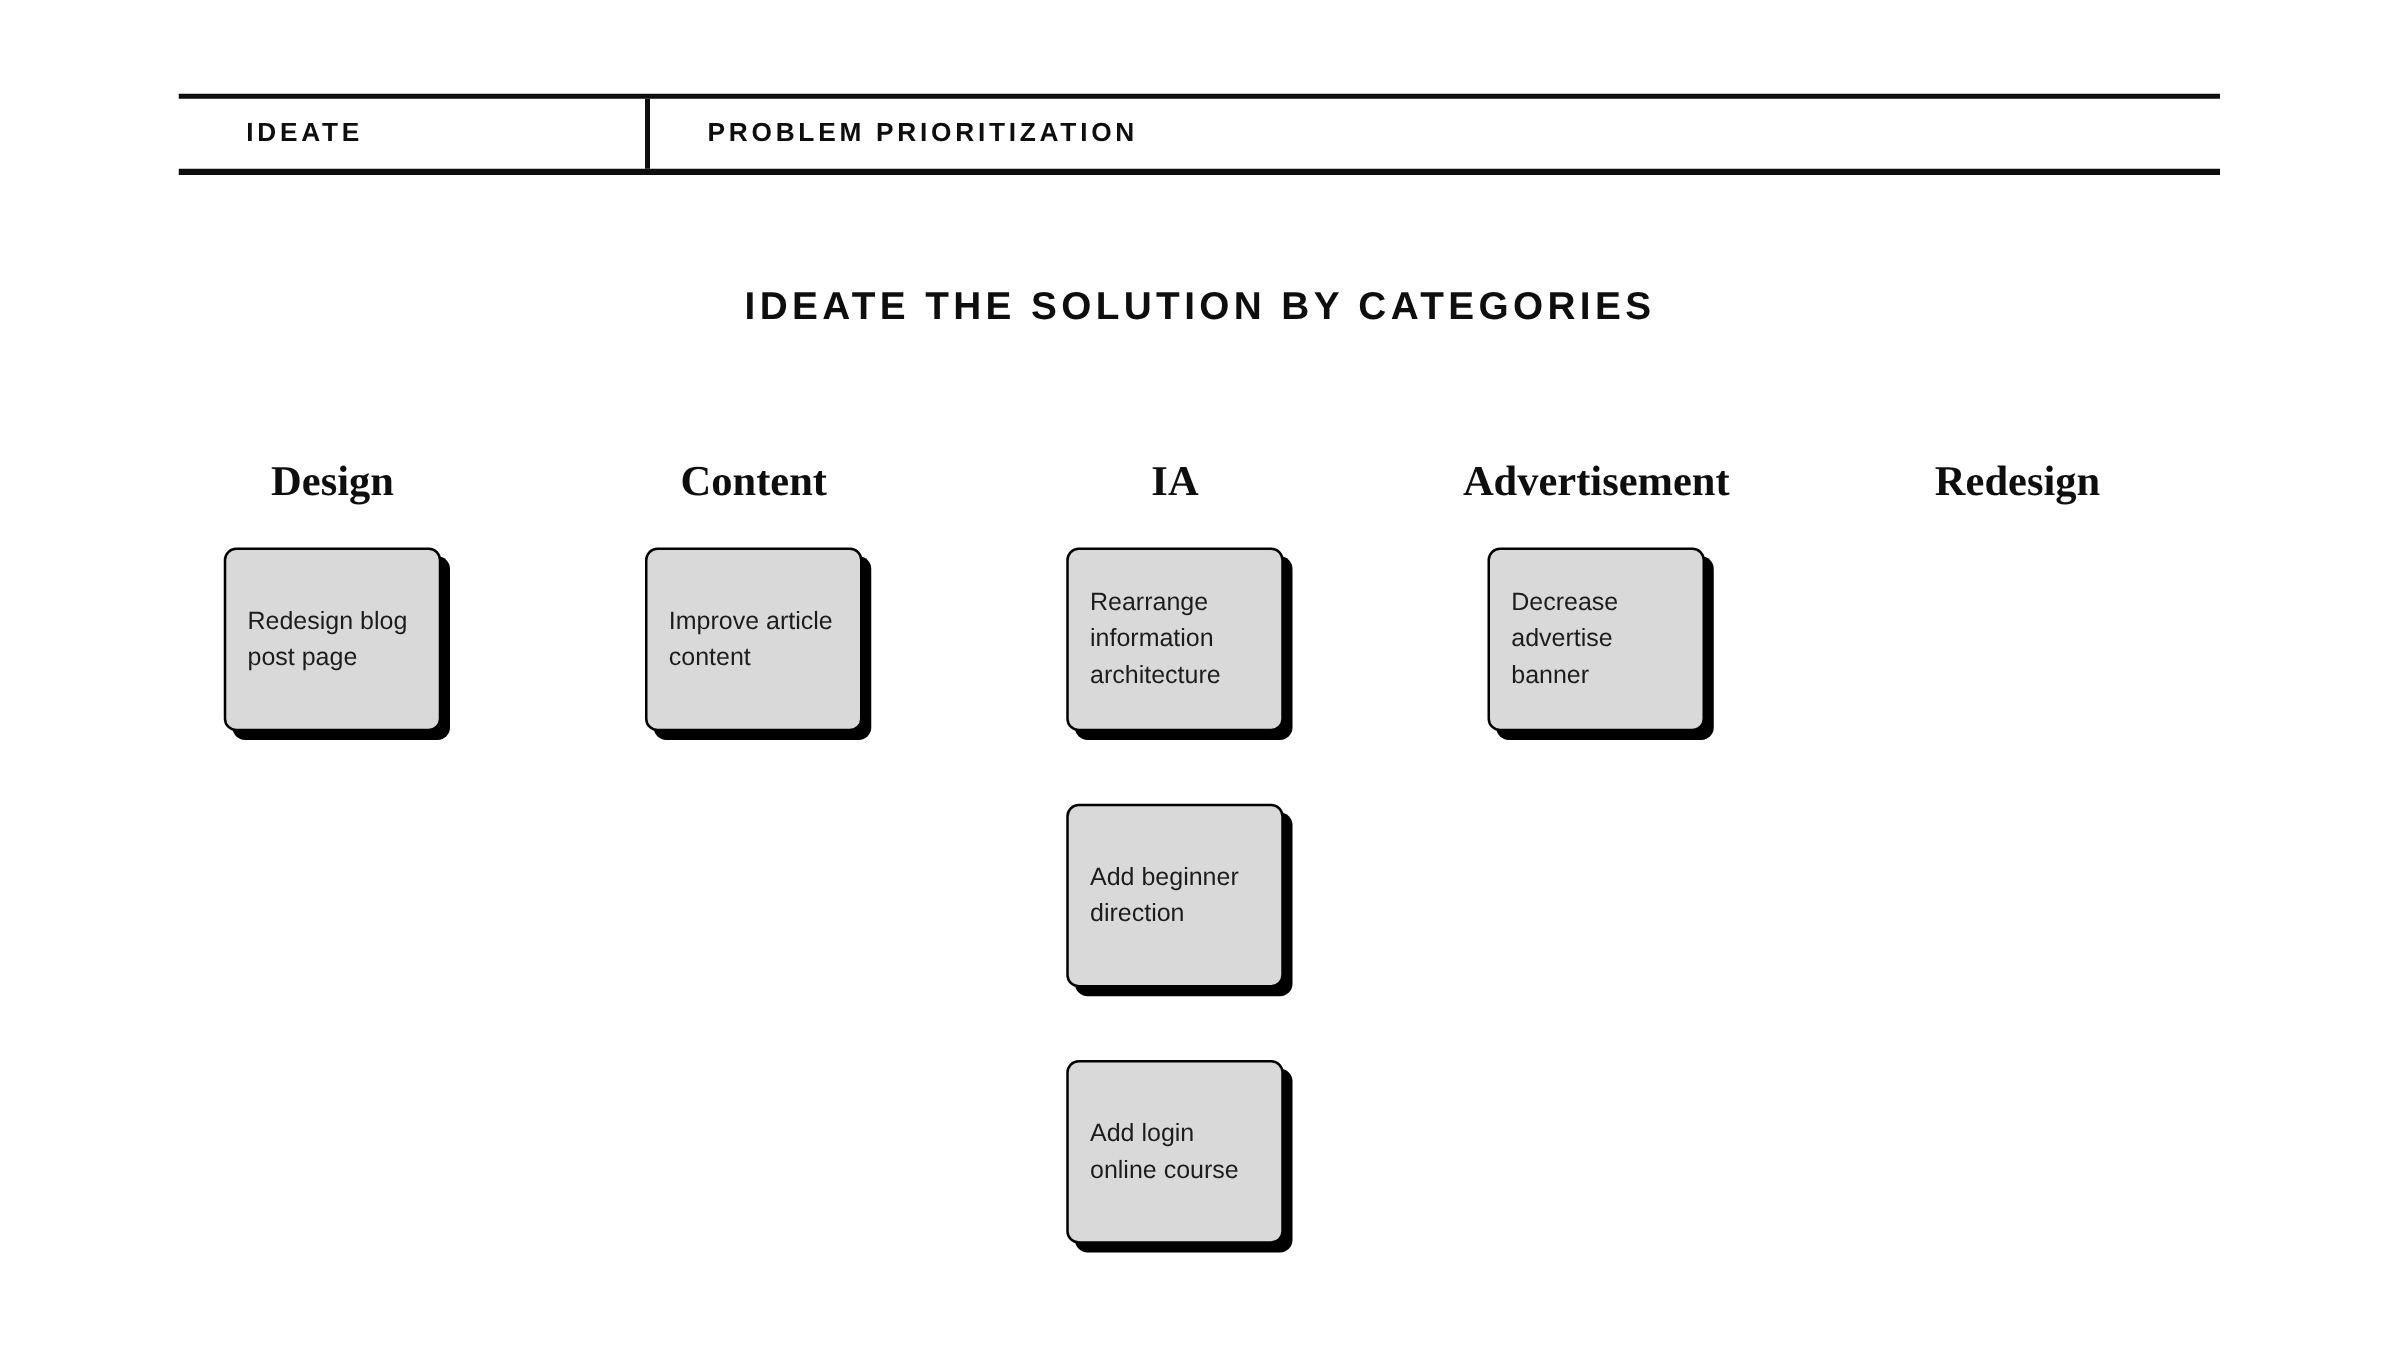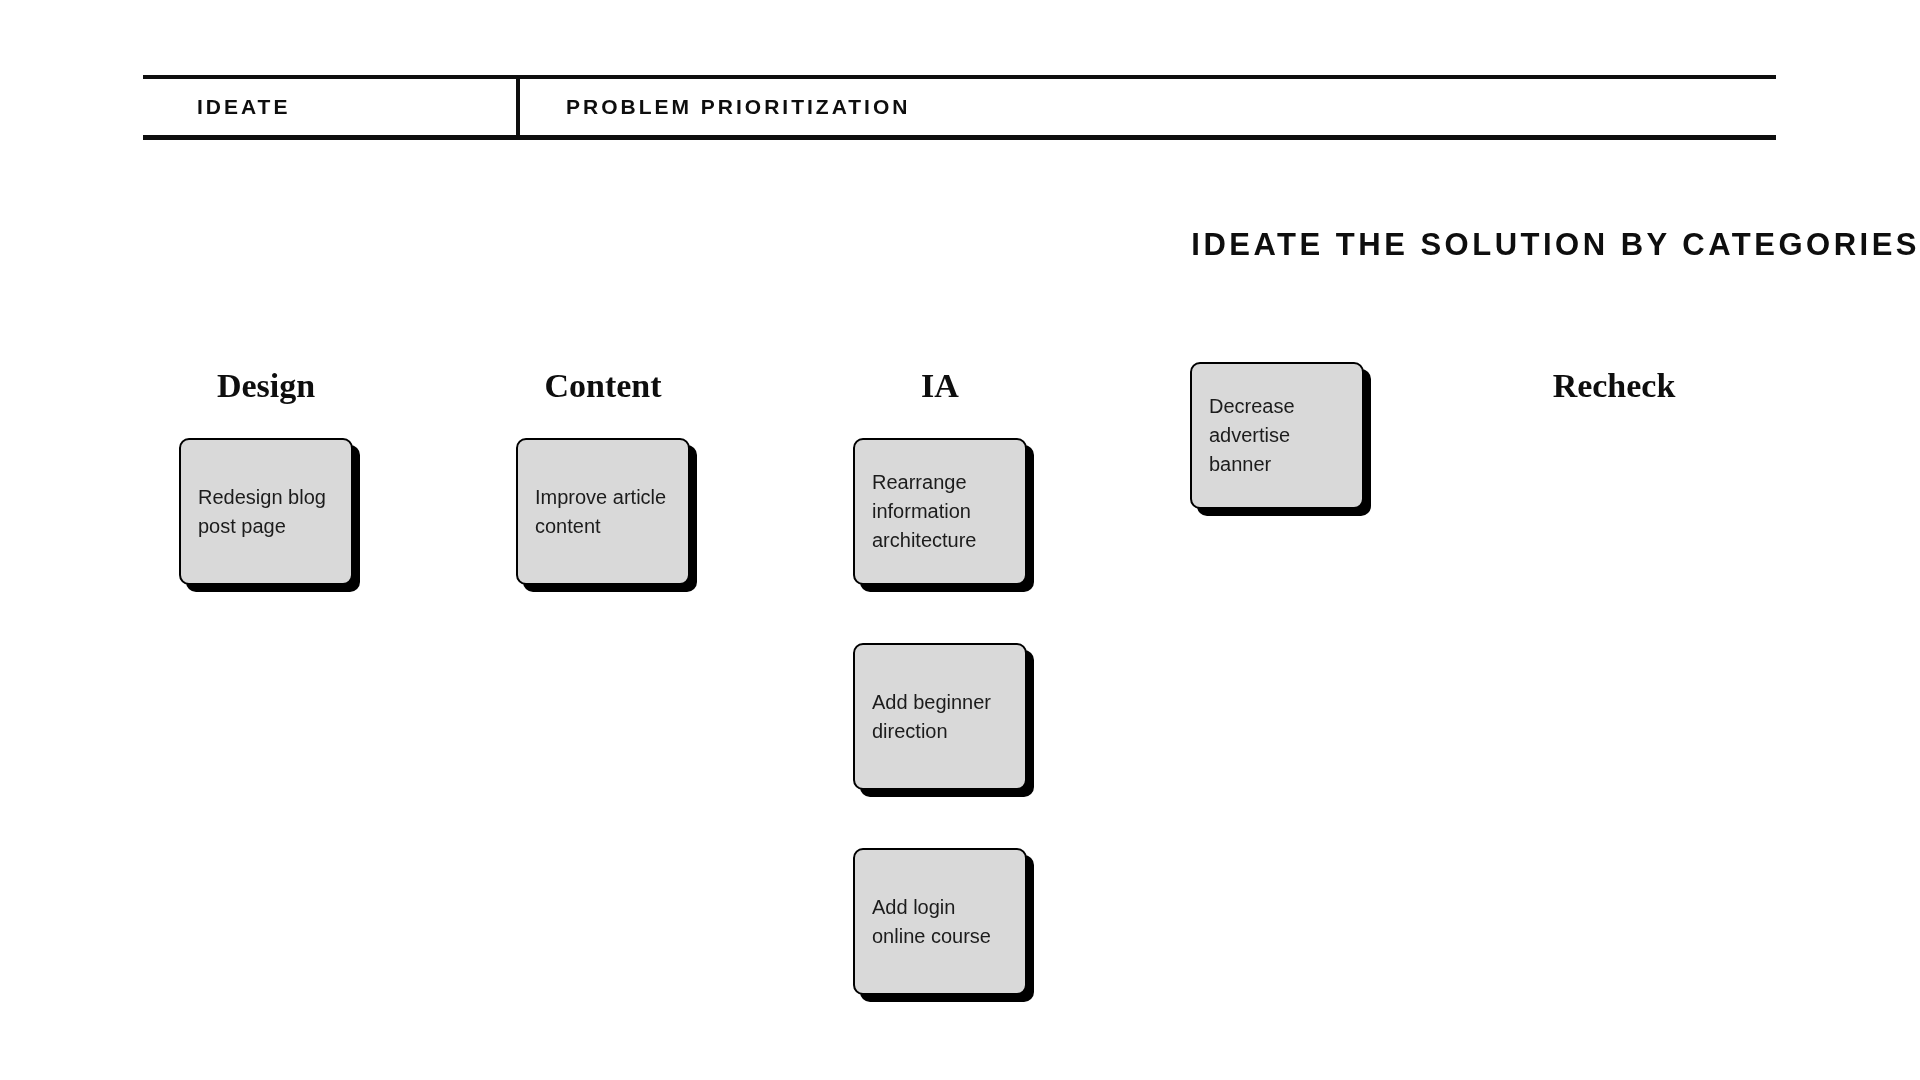--- a/index.html
+++ b/index.html
@@ -53,21 +53,21 @@
     letter-spacing: 3px;
     color: var(--ink);
     white-space: nowrap;
   }
 
   
   .section-title {
     position: absolute;
     left: 0; top: 227px;
     width: 100%;
-    text-align: right;
+    text-align: center;
     font-weight: 700;
     font-size: 31px;
     letter-spacing: 3.5px;
     color: var(--ink);
   }
 
   
   .columns {
     position: absolute;
     left: 179px; top: 362px;
@@ -166,27 +166,28 @@
 direction</span>
         </div>
         <div class="sticky-note">
           <span class="note-text">Add login
 online course</span>
         </div>
       </div>
     </div>
 
     <div class="column">
+      <div class="category-header">Advertisement</div>
       <div class="cards">
         <div class="sticky-note">
           <span class="note-text">Decrease
 advertise
 banner</span>
         </div>
       </div>
     </div>
 
     <div class="column">
-      <div class="category-header">Recheck</div>
+      <div class="category-header">Redesign</div>
     </div>
 
   </div>
 </div>
 
 </body></html>

